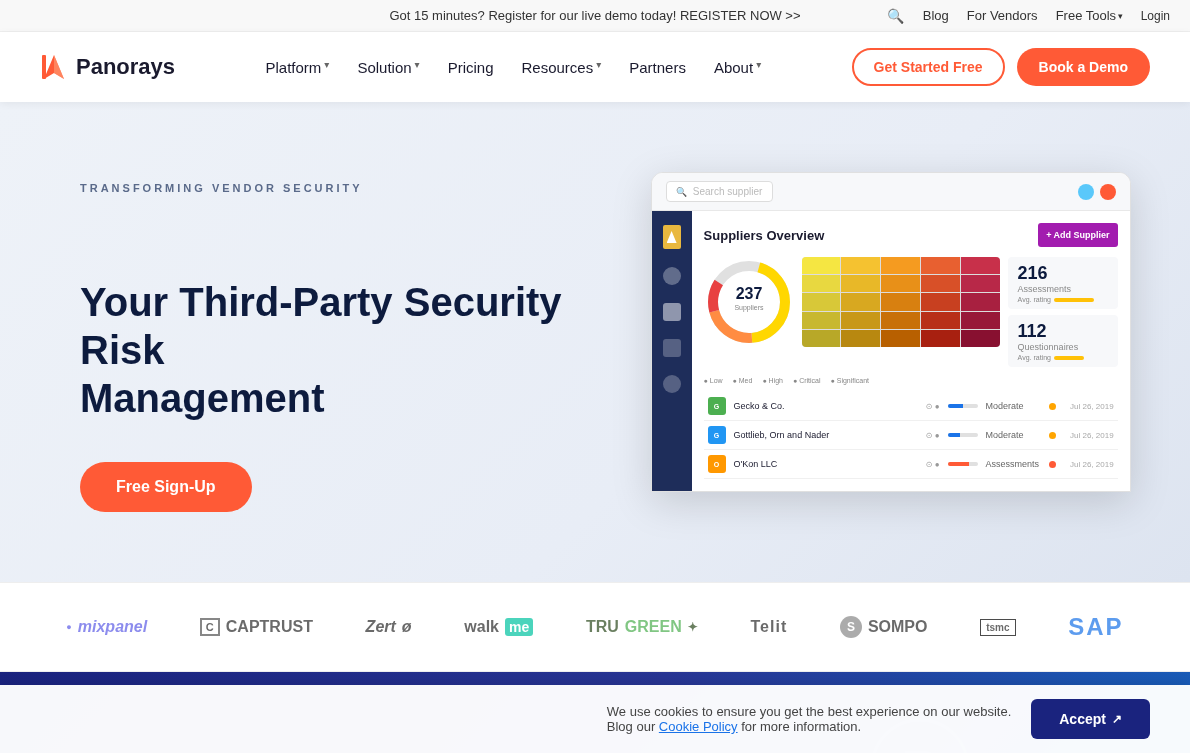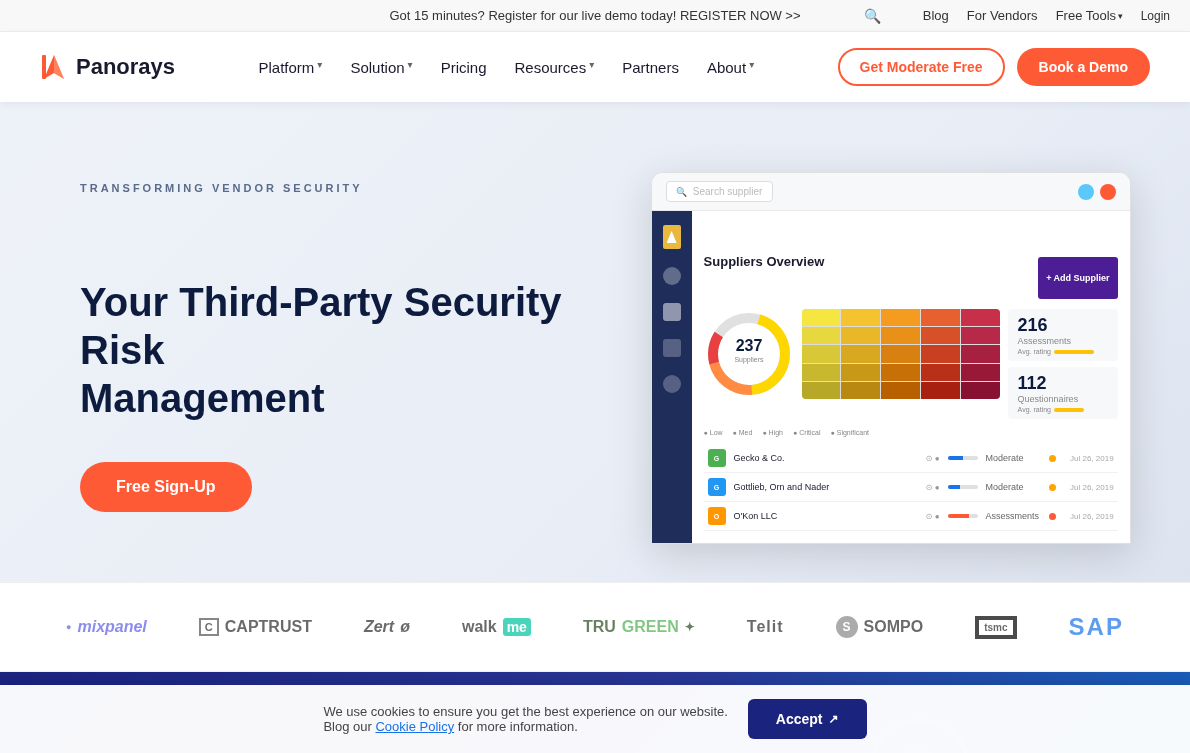--- a/index.html
+++ b/index.html
@@ -218,27 +218,26 @@
       align-items: center;
       justify-content: space-between;
       margin-bottom: 10px;
     }
     .dash-title {
       font-size: 13px;
       font-weight: 600;
       color: #1a1a2e;
     }
     .dash-add-btn {
-      background: #4c1d95;
+      background: #a21caf;
       color: #fff;
       font-size: 9px;
-      padding: 16px 8px;
+      padding: 7px 8px;
       border-radius: 3px;
       font-weight: 600;
-      margin-top: 34px;
     }
     .dash-widgets {
       display: flex;
       gap: 8px;
       margin-bottom: 10px;
     }
     .widget-donut {
       position: relative;
       width: 90px;
       height: 90px;
@@ -380,21 +379,21 @@
     
     .cookie-banner {
       position: fixed;
       bottom: 0;
       left: 0;
       right: 0;
       background: rgba(255, 255, 255, 0.97);
       padding: 14px 40px;
       display: flex;
       align-items: center;
-      justify-content: center;
+      justify-content: flex-end;
       box-shadow: 0 -2px 10px rgba(0,0,0,0.1);
       z-index: 100;
       gap: 20px;
     }
     .cookie-link {
       color: #1a73e8;
       text-decoration: underline;
       cursor: pointer;
     }
     .btn-accept {
@@ -414,21 +413,21 @@
   </style>
 </head>
 <body>
 
 <div class="top-banner-wrapper">
   <span class="top-banner-left">
     <span>Got 15 minutes? Register for our live demo today!</span>&nbsp;<a class="register-link">REGISTER NOW &gt;&gt;</a>
   </span>
   <div class="top-nav-links" style="position:absolute;right:20px;top:50%;transform:translateY(-50%);display:flex;align-items:center;gap:18px;">
     <span style="cursor:pointer;font-size:14px;">🔍</span>
-    <span style="font-size:13px;color:#333;margin-left:23px;">Blog</span>
+    <span style="font-size:13px;color:#333;">Blog</span>
     <span style="font-size:13px;color:#333;">For Vendors</span>
     <span style="font-size:13px;color:#333;display:flex;align-items:center;gap:2px;">
         <span>Free Tools</span>
         <span style="font-size:9px;">▾</span>
       </span>
     <span style="font-size:12px;color:#333;">Login</span>
   </div>
 </div>
 
 <nav class="main-nav">
@@ -460,21 +459,21 @@
     <div class="nav-item">
       <span>Partners</span>
     </div>
     <div class="nav-item">
       <span>About</span>
       <span class="nav-chevron">▾</span>
     </div>
   </div>
 
   <div class="nav-cta-group">
-    <button class="btn-get-started">Get Moderate Free</button>
+    <button class="btn-get-started">Get Started Free</button>
     <button class="btn-book-demo">Book a Demo</button>
   </div>
 </nav>
 
 <section class="hero-section">
   <div class="hero-left">
     <p class="hero-eyebrow">TRANSFORMING VENDOR SECURITY</p>
     <h1 class="hero-title">
       <br>
       <span>Your Third-Party Security Risk</span><br>
@@ -640,21 +639,21 @@
   <span class="logo-item trugreen">
     <span style="color:#2c4a1e;font-weight:900;font-size:16px;">TRU</span>
       <span style="color:#4caf50;font-weight:900;font-size:16px;">GREEN</span>
       <span style="font-size:12px;">✦</span>
   </span>
   <span class="logo-item telit">Telit</span>
   <span class="logo-item sompo">
     <span style="width:22px;height:22px;border-radius:50%;background:#888;display:inline-flex;align-items:center;justify-content:center;color:#fff;font-size:12px;font-weight:bold;">S</span> SOMPO
   </span>
   <span class="logo-item tsmc">
-    <span style="font-size:10px;border:4px solid #000000;padding:2px 5px;">tsmc</span>
+    <span style="font-size:10px;border:1px solid #000000;padding:2px 5px;">tsmc</span>
   </span>
   <span class="logo-item sap" style="font-size:24px;font-weight:900;letter-spacing:2px;color:#1a73e8;">SAP</span>
 </div>
 
 <div class="footer-cta" style="position:relative;">
 
   <div style="position:absolute;right:220px;bottom:0;opacity:0.2;">
     <svg width="100" height="100" viewBox="0 0 100 100">
       <circle cx="50" cy="50" r="48" fill="none" stroke="#fff" stroke-width="3"></circle>
       <text x="50" y="68" text-anchor="middle" font-size="50" font-weight="900" fill="#fff">R</text>

